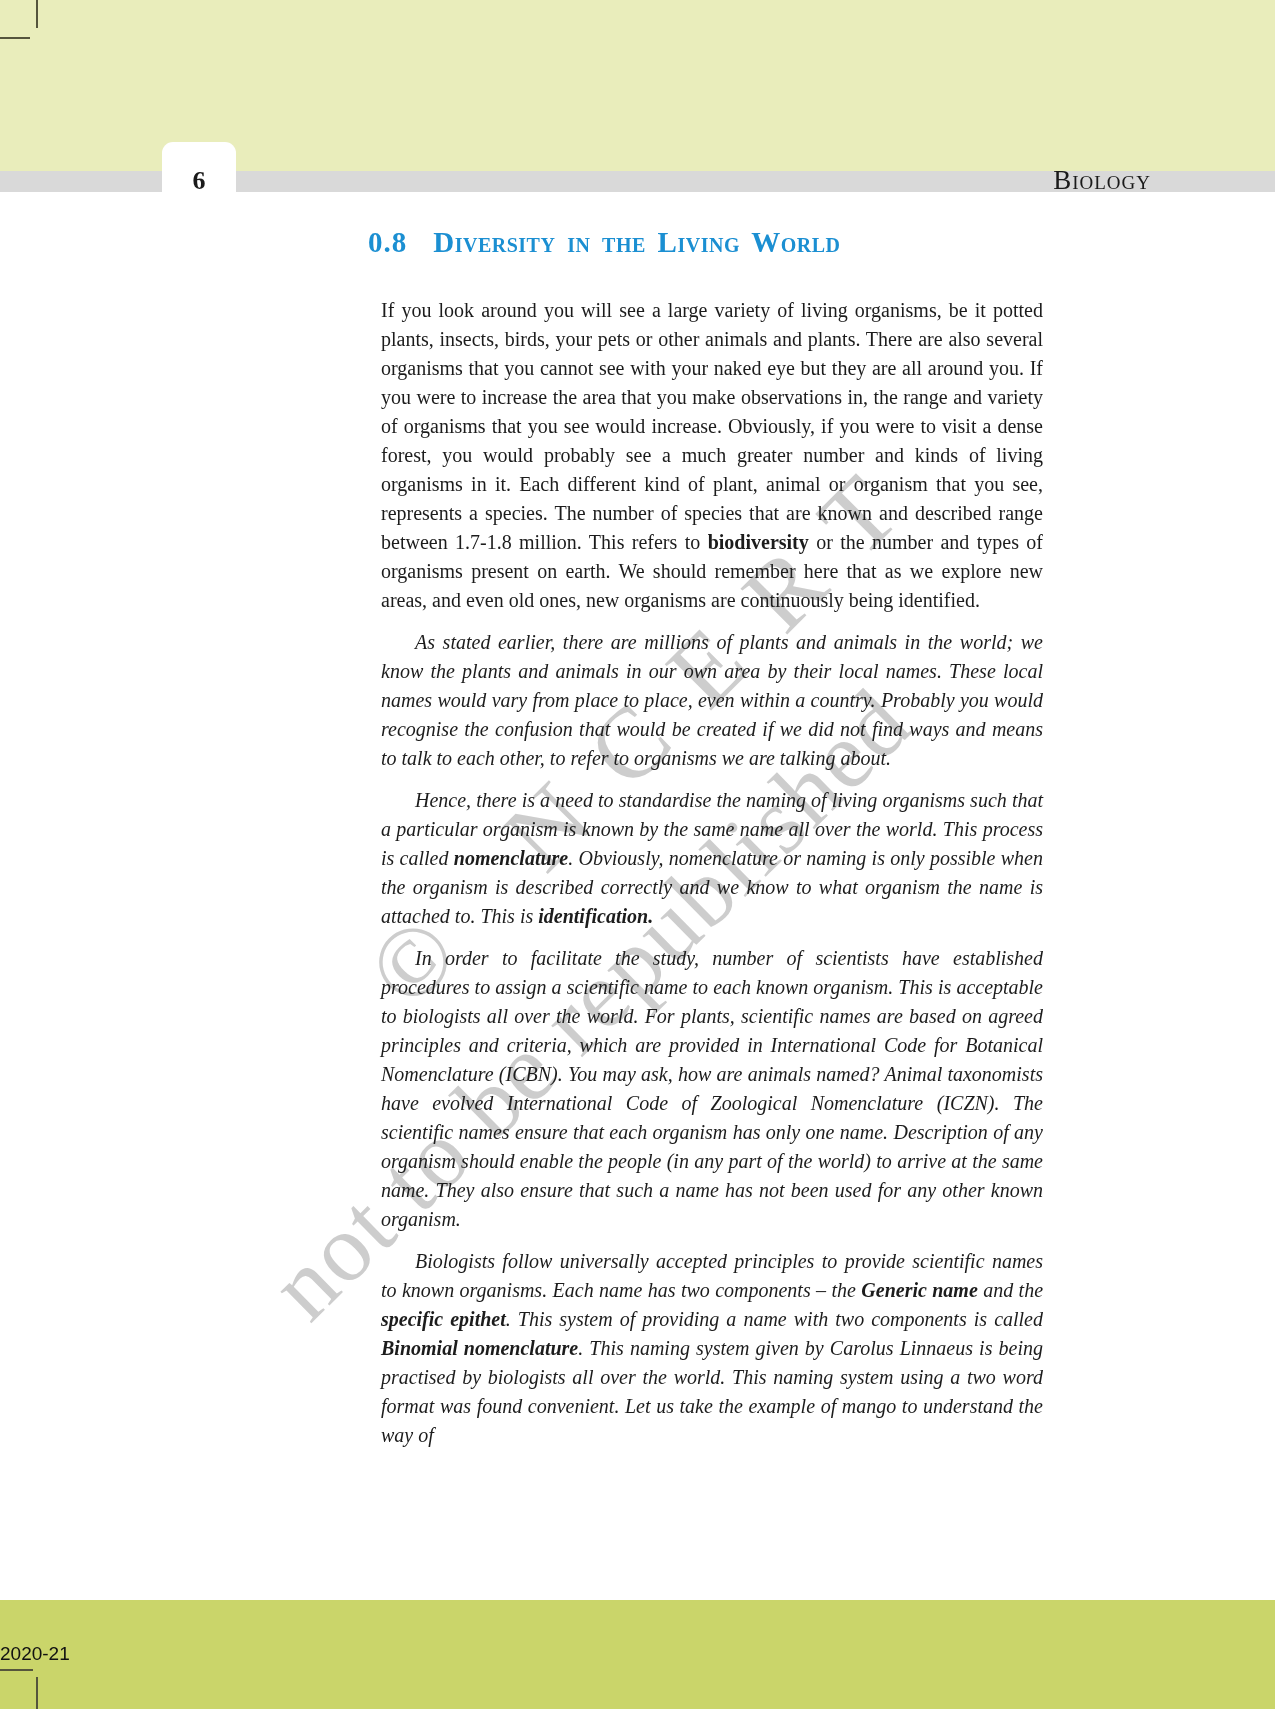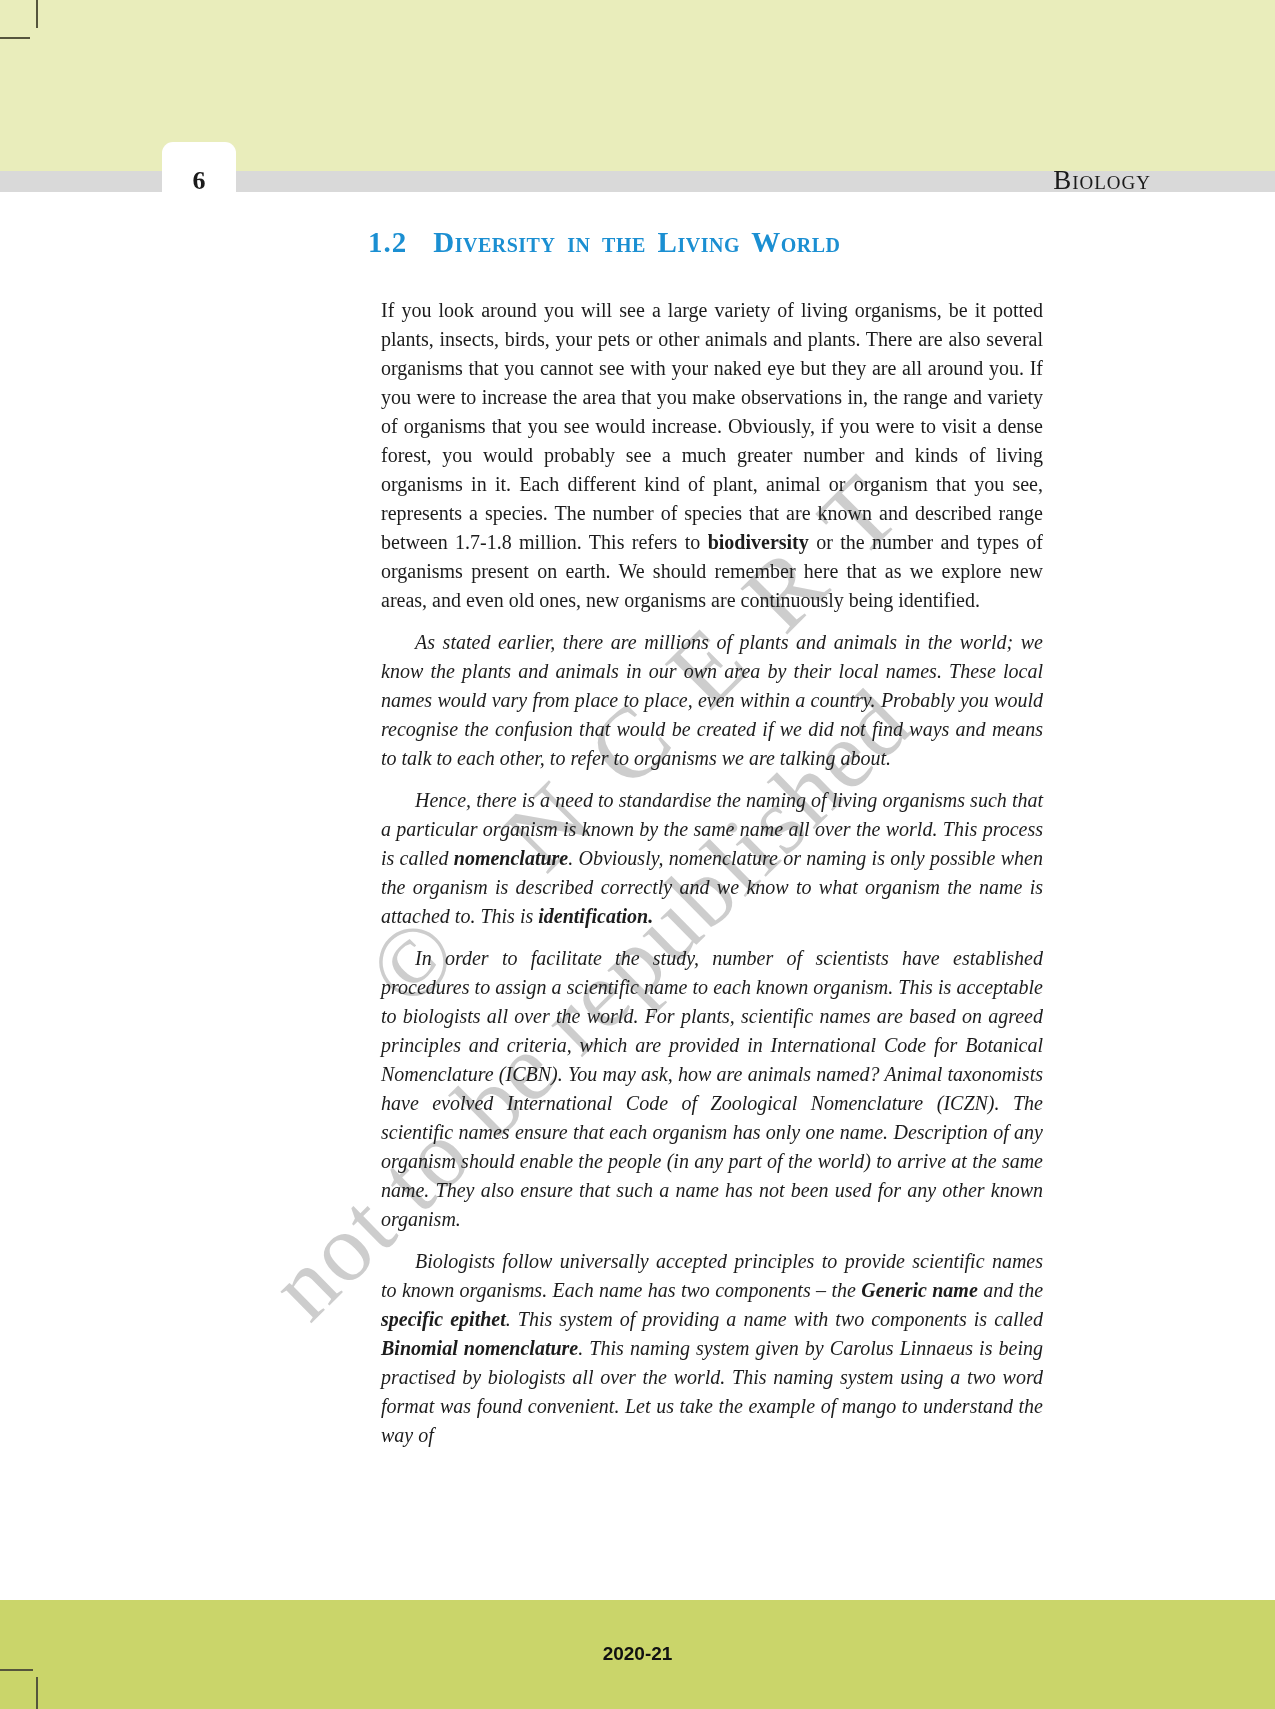--- a/index.html
+++ b/index.html
@@ -58,22 +58,22 @@
   
   .body-text {
     position: absolute; left: 368px; top: 283px; width: 688px; z-index: 2;
     font-size: 20px; line-height: 29px; color: #1c1c1c; text-align: justify;
   }
   .body-text p { margin: 13px; }
   .body-text p.indent { text-indent: 34px; font-style: italic; }
 
   
   .footer-year {
-    position: absolute; left: 0; top: 1643px; width: 1275px; text-align: center; z-index: 2;
-    font-family: "Liberation Sans", sans-serif; font-size: 19px; color: #111111; font-weight: bold;
+    position: absolute; left: 0; top: 1643px; width: 1275px; text-align: left; z-index: 2;
+    font-family: "Liberation Sans", sans-serif; font-size: 19px; color: #111111;
   }
 </style>
 </head>
 <body>
 
 <div class="page">
 
   <div class="top-band"></div>
   <div class="header-strip"></div>
 
@@ -83,21 +83,21 @@
   <div class="page-tab">
     <span class="page-number">6</span>
   </div>
 
   <div class="running-title">Biology</div>
 
   <div class="watermark wm1">© NCERT</div>
   <div class="watermark wm2">not to be republished</div>
 
   <div class="heading">
-    <span class="sec-num">1.2</span><span class="sec-title">Diversity in the Living World</span>
+    <span class="sec-num">0.8</span><span class="sec-title">Diversity in the Living World</span>
   </div>
 
   <div class="body-text">
       <p><span>If you look around you will see a large variety of living organisms, be it potted plants, insects, birds, your pets or other animals and plants. There are also several organisms that you cannot see with your naked eye but they are all around you. If you were to increase the area that you make observations in, the range and variety of organisms that you see would increase. Obviously, if you were to visit a dense forest, you would probably see a much greater number and kinds of living organisms in it. Each different kind of plant, animal or organism that you see, represents a species. The number of species that are known and described range between 1.7-1.8 million. This refers to </span><b>biodiversity</b><span> or the number and types of organisms present on earth. We should remember here that as we explore new areas, and even old ones, new organisms are continuously being identified.</span></p>
       <p class="indent"><span>As stated earlier, there are millions of plants and animals in the world; we know the plants and animals in our own area by their local names. These local names would vary from place to place, even within a country. Probably you would recognise the confusion that would be created if we did not find ways and means to talk to each other, to refer to organisms we are talking about.</span></p>
       <p class="indent"><span>Hence, there is a need to standardise the naming of living organisms such that a particular organism is known by the same name all over the world. This process is called </span><b>nomenclature</b><span>. Obviously, nomenclature or naming is only possible when the organism is described correctly and we know to what organism the name is attached to. This is </span><b>identification.</b></p>
       <p class="indent"><span>In order to facilitate the study, number of scientists have established procedures to assign a scientific name to each known organism. This is acceptable to biologists all over the world. For plants, scientific names are based on agreed principles and criteria, which are provided in International Code for Botanical Nomenclature (ICBN). You may ask, how are animals named? Animal taxonomists have evolved International Code of Zoological Nomenclature (ICZN). The scientific names ensure that each organism has only one name. Description of any organism should enable the people (in any part of the world) to arrive at the same name. They also ensure that such a name has not been used for any other known organism.</span></p>
       <p class="indent"><span>Biologists follow universally accepted principles to provide scientific names to known organisms. Each name has two components – the </span><b>Generic name</b><span> and the </span><b>specific epithet</b><span>. This system of providing a name with two components is called </span><b>Binomial nomenclature</b><span>. This naming system given by Carolus Linnaeus is being practised by biologists all over the world. This naming system using a two word format was found convenient. Let us take the example of mango to understand the way of</span></p>
     </div>
 

